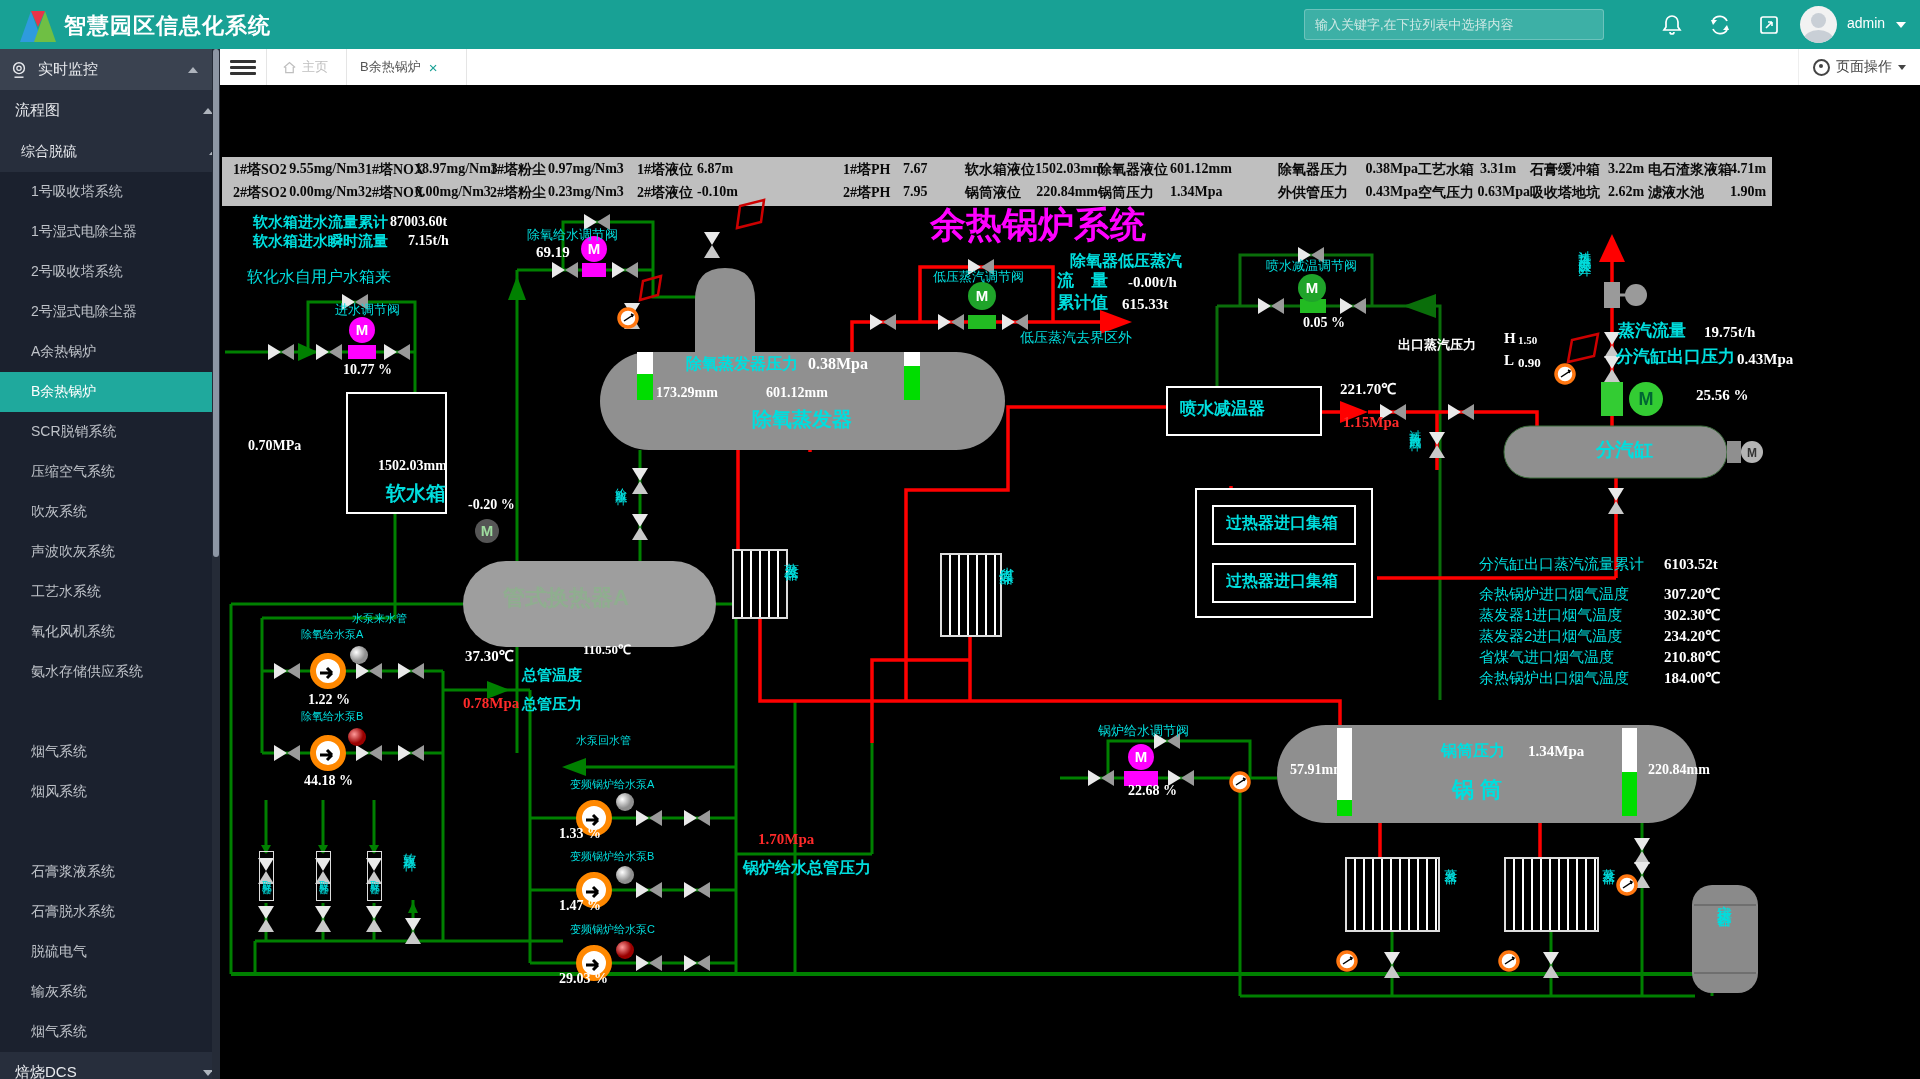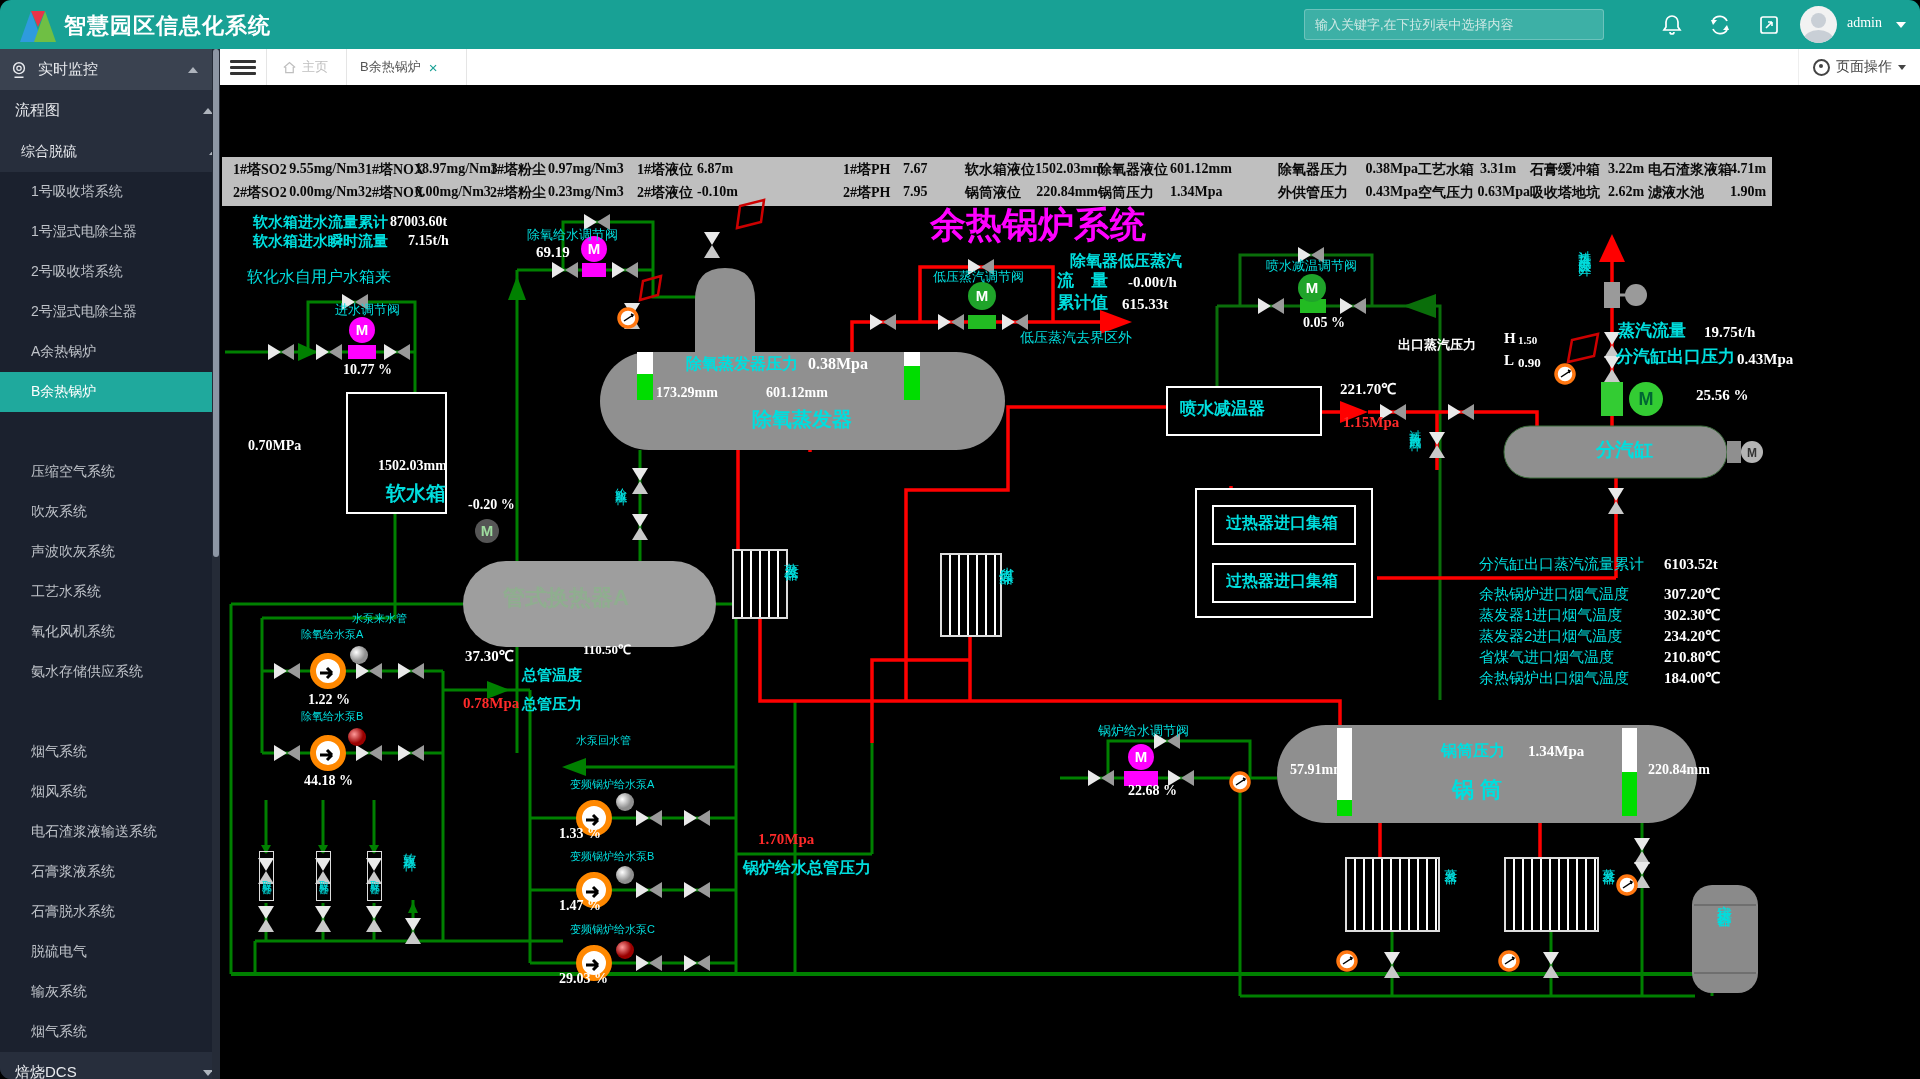--- a/index.html
+++ b/index.html
@@ -1,27 +1,27 @@
 <!DOCTYPE html>
 <html><head>
 <meta charset="utf-8">
 <style>
   html,body{margin:0;padding:0;background:#000;}
-  #stage{position:relative;width:1920px;height:1079px;overflow:hidden;font-family:"Liberation Sans",sans-serif;background:#000;border-radius:11px;}
+  #stage{position:relative;width:1920px;height:1079px;overflow:hidden;font-family:"Liberation Sans",sans-serif;background:#000;}
   
   .topbar{position:absolute;left:0;top:0;width:1920px;height:49px;background:#18A195;display:flex;align-items:center;}
   .logo{position:absolute;left:14px;top:4px;}
   .apptitle{position:absolute;left:64px;top:11px;color:#fff;font-size:22px;font-weight:bold;letter-spacing:1px;}
   .search{position:absolute;left:1304px;top:9px;width:300px;height:31px;background:rgba(255,255,255,.16);border:1px solid rgba(255,255,255,.25);border-radius:3px;color:#d6efec;font-size:13px;padding:0 10px;box-sizing:border-box;outline:none;}
   .search::placeholder{color:#cfe9e5;}
   .tbicon{position:absolute;top:13px;width:24px;height:24px;}
   .avatar{position:absolute;left:1800px;top:6px;width:37px;height:37px;border-radius:50%;background:#f2f2f2;overflow:hidden;}
   .avatar .hd{position:absolute;left:11px;top:7px;width:15px;height:15px;border-radius:50%;background:#c9cfd6;}
   .avatar .bd{position:absolute;left:4px;top:24px;width:29px;height:18px;border-radius:50%;background:#c9cfd6;}
-  .admin{position:absolute;left:1847px;top:15px;color:#fff;font-size:14px;font-family:Liberation Serif, serif;}
+  .admin{position:absolute;left:1847px;top:15px;color:#fff;font-size:14px;}
   .caret{position:absolute;left:1896px;top:22px;width:0;height:0;border-left:5px solid transparent;border-right:5px solid transparent;border-top:6px solid #fff;}
   
   .sidebar{position:absolute;left:0;top:49px;width:212px;height:1030px;background:#1B212E;overflow:hidden;}
   .sbar-scroll{position:absolute;left:212px;top:49px;width:8px;height:1030px;background:#252b37;}
   .sbar-thumb{position:absolute;left:1px;top:0;width:6px;height:508px;background:#8d96a4;border-radius:3px;}
   .snav{position:absolute;left:0;width:212px;height:41px;display:flex;align-items:center;color:#e8eaee;font-size:15px;cursor:pointer;}
   .snav .arr{position:absolute;right:14px;width:0;height:0;border-left:5px solid transparent;border-right:5px solid transparent;}
   .arr.up{border-bottom:6px solid #aeb4bd;}
   .arr.dn{border-top:6px solid #aeb4bd;}
   .sitem{position:absolute;left:0;width:212px;height:40px;display:flex;align-items:center;padding-left:31px;box-sizing:border-box;color:#bfc3c9;font-size:14px;cursor:pointer;}
@@ -124,20 +124,23 @@
       </div>
     <div class="sitem" style="top:243px">
         <span>2号湿式电除尘器</span>
       </div>
     <div class="sitem" style="top:283px">
         <span>A余热锅炉</span>
       </div>
     <div class="sitem on" style="top:323px">
         <span>B余热锅炉</span>
       </div>
+    <div class="sitem" style="top:363px">
+        <span>SCR脱销系统</span>
+      </div>
     <div class="sitem" style="top:403px">
         <span>压缩空气系统</span>
       </div>
     <div class="sitem" style="top:443px">
         <span>吹灰系统</span>
       </div>
     <div class="sitem" style="top:483px">
         <span>声波吹灰系统</span>
       </div>
     <div class="sitem" style="top:523px">
@@ -147,23 +150,20 @@
         <span>氧化风机系统</span>
       </div>
     <div class="sitem" style="top:603px">
         <span>氨水存储供应系统</span>
       </div>
     <div class="sitem" style="top:683px">
         <span>烟气系统</span>
       </div>
     <div class="sitem" style="top:723px">
         <span>烟风系统</span>
-      </div>
-    <div class="sitem" style="top:763px">
-        <span>电石渣浆液输送系统</span>
       </div>
     <div class="sitem" style="top:803px">
         <span>石膏浆液系统</span>
       </div>
     <div class="sitem" style="top:843px">
         <span>石膏脱水系统</span>
       </div>
     <div class="sitem" style="top:923px">
         <span>输灰系统</span>
       </div>

